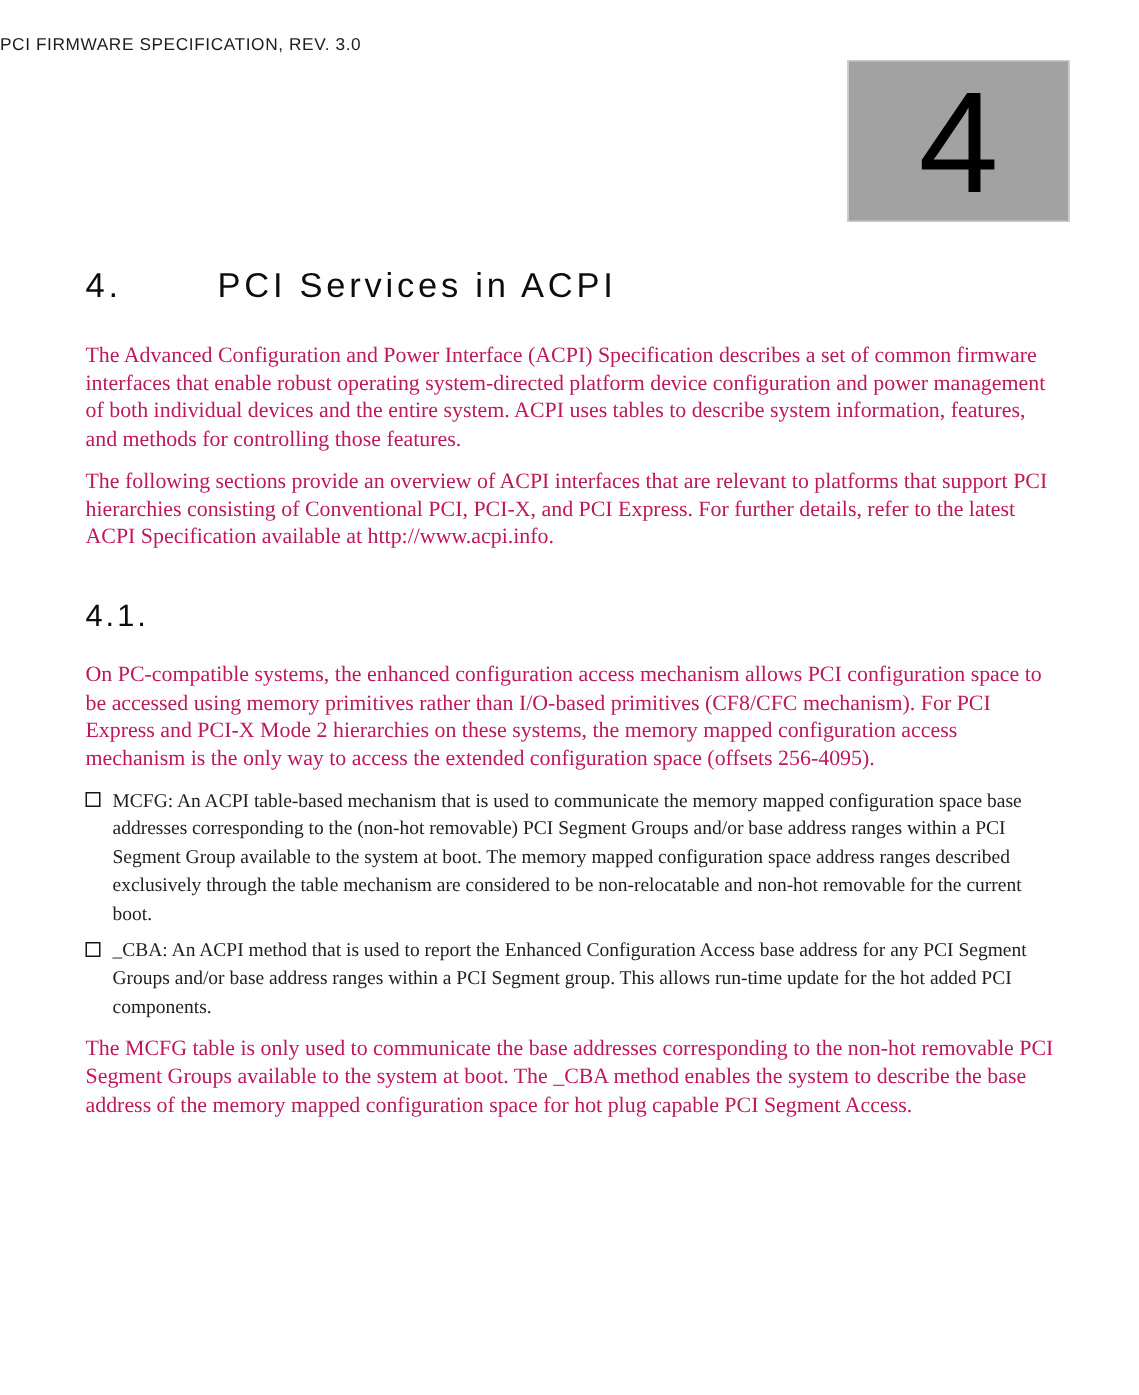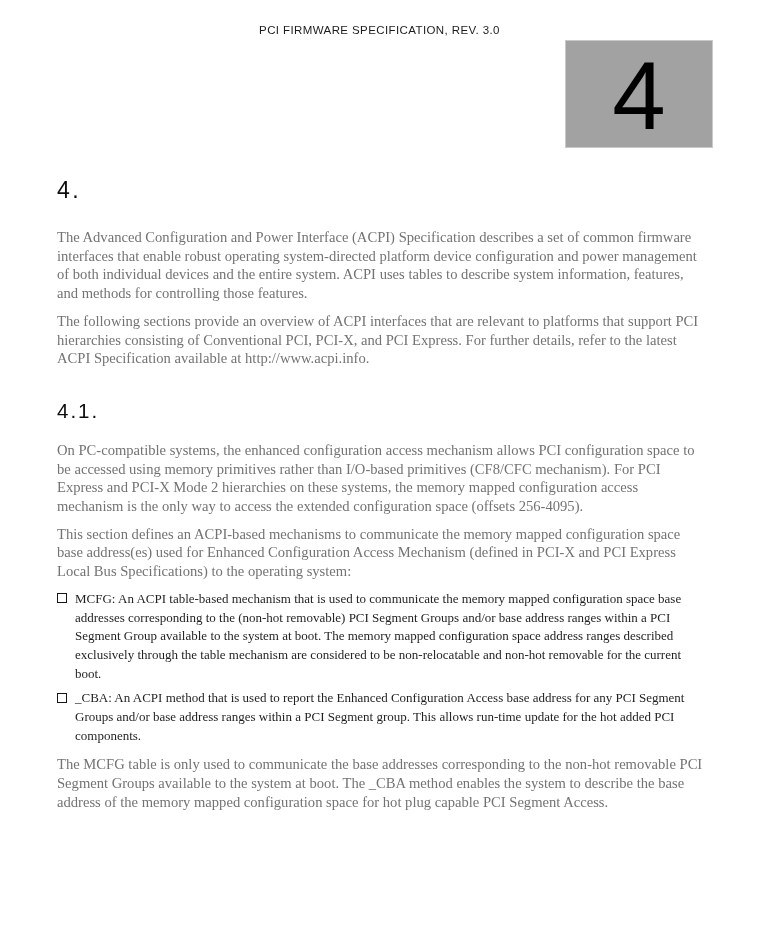--- a/index.html
+++ b/index.html
@@ -10,21 +10,21 @@
     background: #ffffff;
     overflow: hidden;
     font-family: "Liberation Serif", serif;
     color: #1f1f1f;
   }
   .running-header {
     position: absolute;
     top: 24px;
     left: 0;
     right: 0;
-    text-align: center;
+    text-align: left;
     font-family: "Liberation Sans", sans-serif;
     font-size: 11.5px;
     letter-spacing: 0.4px;
     color: #1c1c1c;
   }
   .chapter-box {
     position: absolute;
     left: 565px;
     top: 40px;
     width: 148px;
@@ -55,21 +55,21 @@
     font-size: 23px;
     line-height: 28px;
     letter-spacing: 2.5px;
     color: #0d0d0d;
     margin: 0 0 24px 0;
   }
   .doc-title .num { width: 88px; flex-shrink: 0; }
   .body-p {
     font-size: 14.6px;
     line-height: 18.7px;
-    color: #737373;
+    color: #be185d;
     margin: 0 0 9px 0;
     text-align: left;
     font-family: Liberation Serif, serif;
   }
   .section-heading {
     display: flex;
     font-family: "Liberation Sans", sans-serif;
     font-size: 20.5px;
     line-height: 30px;
     letter-spacing: 2px;
@@ -110,33 +110,33 @@
   <div class="running-header">PCI FIRMWARE SPECIFICATION, REV. 3.0</div>
 
   <div class="chapter-box">
     <span class="chapter-num">4</span>
   </div>
 
   <div class="content">
 
     <div class="doc-title">
       <span class="num">4.</span>
+      <span>PCI Services in ACPI</span>
     </div>
 
     <p class="body-p">The Advanced Configuration and Power Interface (ACPI) Specification describes a set of common firmware interfaces that enable robust operating system-directed platform device configuration and power management of both individual devices and the entire system.  ACPI uses tables to describe system information, features, and methods for controlling those features.</p>
 
     <p class="body-p">The following sections provide an overview of ACPI interfaces that are relevant to platforms that support PCI hierarchies consisting of Conventional PCI, PCI-X, and PCI Express.  For further details, refer to the latest ACPI Specification available at http://www.acpi.info.</p>
 
     <div class="section-heading">
       <span class="num">4.1.</span>
     </div>
 
     <p class="body-p">On PC-compatible systems, the enhanced configuration access mechanism allows PCI configuration space to be accessed using memory primitives rather than I/O-based primitives (CF8/CFC mechanism).  For PCI Express and PCI-X Mode 2 hierarchies on these systems, the memory mapped configuration access mechanism is the only way to access the extended configuration space (offsets 256-4095).</p>
 
-    <p class="body-p">This section defines an ACPI-based mechanisms to communicate the memory mapped configuration space base address(es) used for Enhanced Configuration Access Mechanism (defined in PCI-X and PCI Express Local Bus Specifications) to the operating system:</p>
 
     <ul class="checklist">
       <li class="check-item">
         <span class="square-bullet"></span>
         <span>MCFG:  An ACPI table-based mechanism that is used to communicate the memory mapped configuration space base addresses corresponding to the (non-hot removable) PCI Segment Groups and/or base address ranges within a PCI Segment Group available to the system at boot. The memory mapped configuration space address ranges described exclusively through the table mechanism are considered to be non-relocatable and non-hot removable for the current boot.</span>
       </li>
       <li class="check-item">
         <span class="square-bullet"></span>
         <span>_CBA:  An ACPI method that is used to report the Enhanced Configuration Access base address for any PCI Segment Groups and/or base address ranges within a PCI Segment group. This allows run-time update for the hot added PCI components.</span>
       </li>

